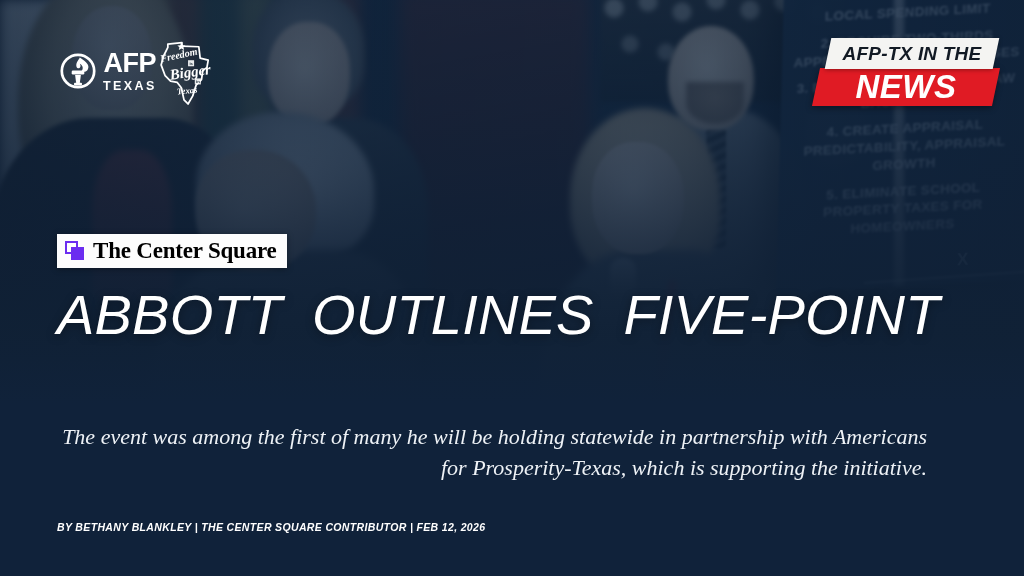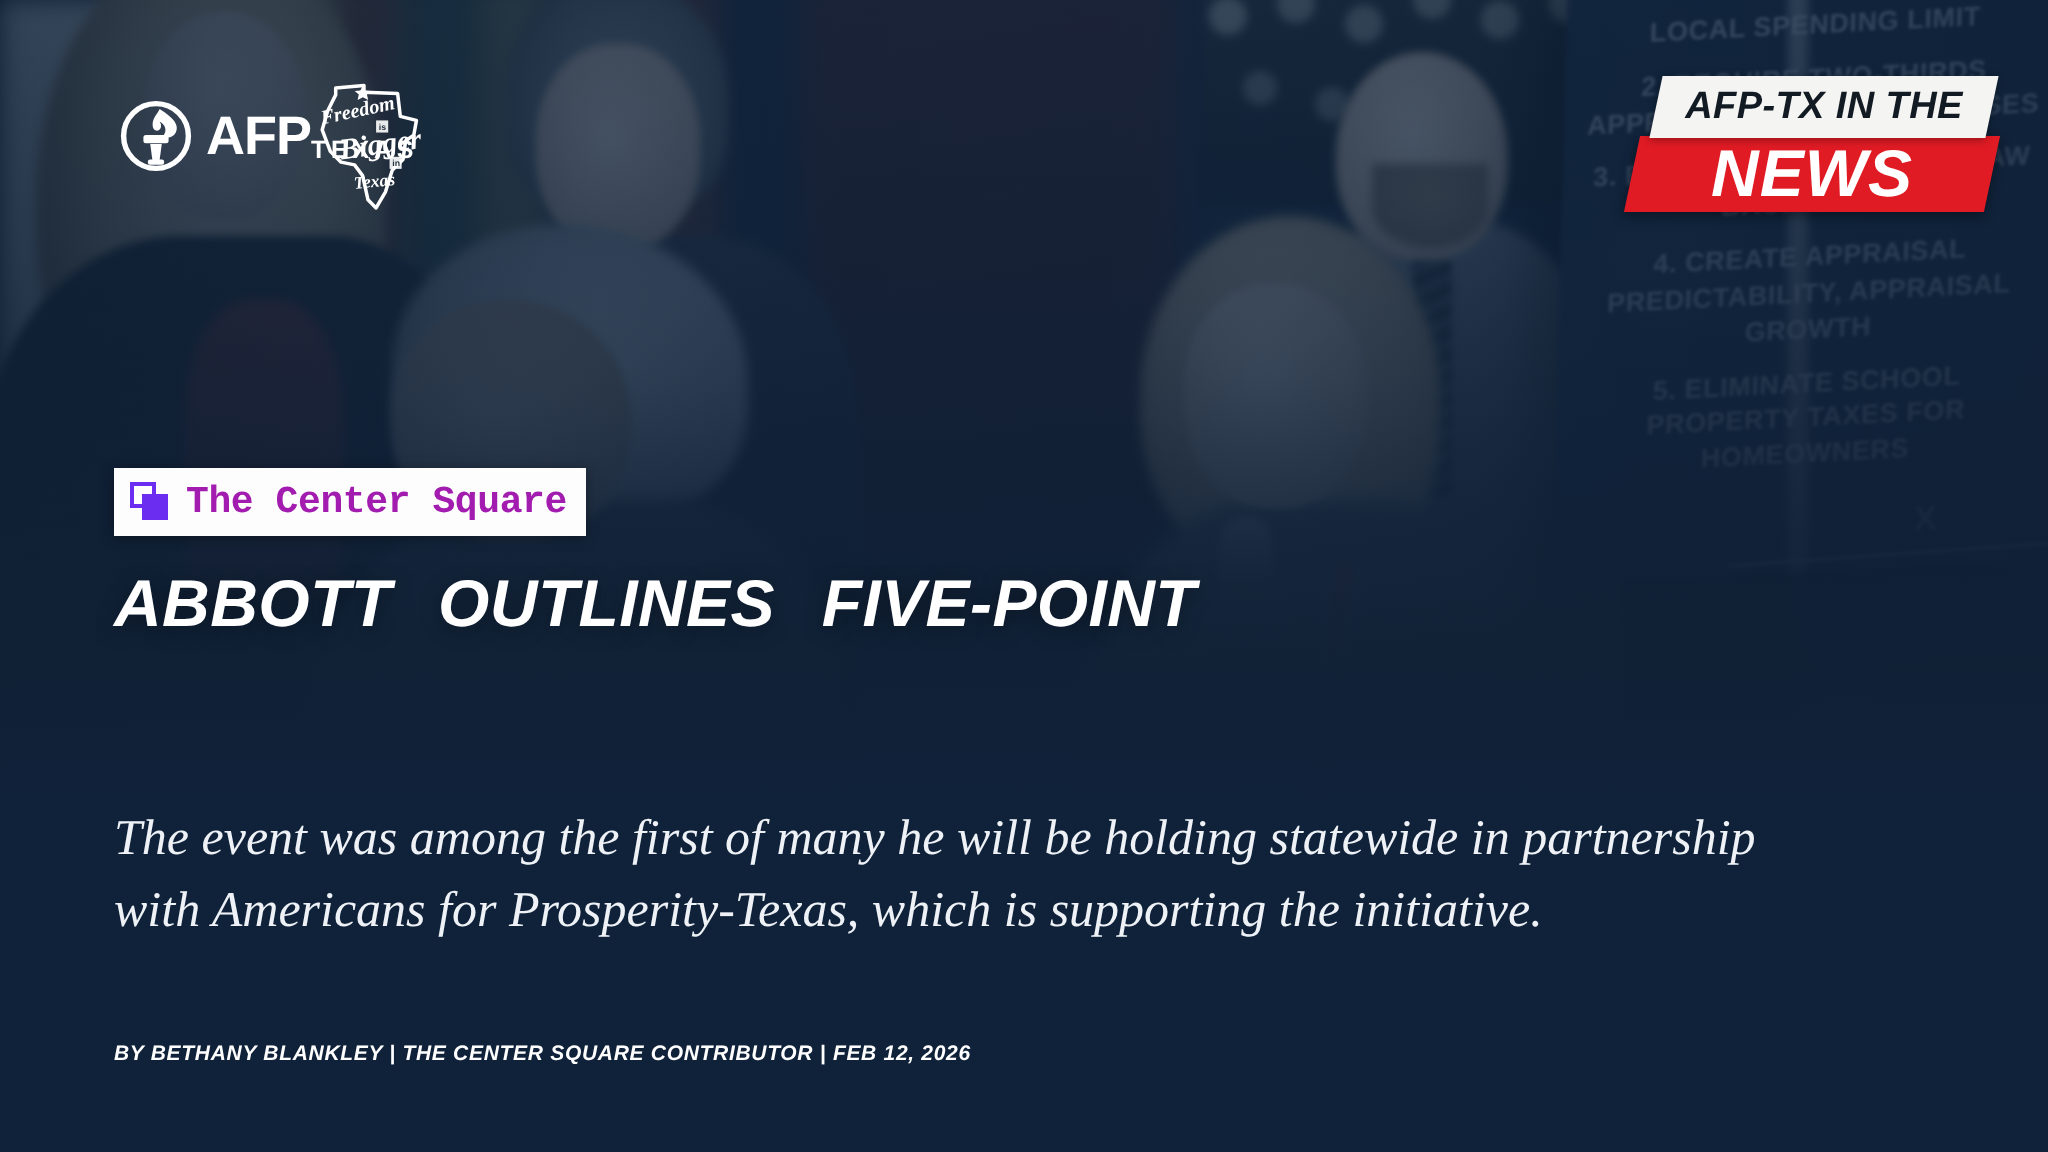--- a/index.html
+++ b/index.html
@@ -272,21 +272,21 @@
 
   
   .content { position:absolute; inset:0; }
 
   
   .afp-logo {
     position:absolute; left:60px; top:50px;
     display:flex; align-items:center; gap:7px;
   }
   .afp-mark { width:36px; height:36px; flex:0 0 36px; }
-  .afp-words { display:flex; align-items:flex-end; line-height:1; }
+  .afp-words { display:flex; flex-direction:column; align-items:center; line-height:1; }
   .afp-main {
     color:#fff; font-weight:900; font-size:27px; letter-spacing:-.5px;
     font-family:"Liberation Sans", sans-serif;
   }
   .afp-sub {
     color:#fff; font-weight:700; font-size:12.5px; letter-spacing:2.4px;
     margin-top:3px; font-family:"Liberation Sans", sans-serif;
   }
 
   
@@ -330,45 +330,45 @@
   .cs-mark { width:20px; height:20px; position:relative; flex:0 0 20px; }
   .cs-sq-back {
     position:absolute; left:0; top:0; width:13px; height:13px;
     border:2.4px solid #6b2df0; background:#fff;
   }
   .cs-sq-front {
     position:absolute; left:6px; top:6px; width:13px; height:13px;
     border:2.4px solid #6b2df0; background:#6b2df0;
   }
   .cs-text {
-    color:#a21caf; font-family:Liberation Mono, monospace;
-    font-weight:700; font-size:19px; letter-spacing:-.2px; white-space:nowrap;
+    color:#000000; font-family:Liberation Serif, serif;
+    font-weight:700; font-size:23px; letter-spacing:-.2px; white-space:nowrap;
   }
 
   
   .headline {
     position:absolute; left:57px; top:283px; width:900px;
     color:#ffffff;
     font-family:"Liberation Sans", sans-serif;
-    font-weight:700; font-style:italic;
-    font-size:33px; line-height:1.14;
+    font-weight:400; font-style:italic;
+    font-size:56px; line-height:1.14;
     letter-spacing:.2px;
     text-transform:uppercase;
     text-shadow:0 2px 10px rgba(0,0,0,.35);
   }
   .headline .hl-line { display:block; white-space:nowrap; }
   .headline .hl-line.l1 { word-spacing:14px; }
 
   
   .subhead {
-    position:absolute; left:57px; top:402px; width:870px;
+    position:absolute; left:57px; top:421px; width:870px;
     color:#eef2f6;
     font-family:"Liberation Serif", serif;
     font-style:italic; font-weight:400;
-    font-size:25px; line-height:1.42;
+    font-size:22px; line-height:1.42;text-align:right;
   }
 
   
   .byline {
     position:absolute; left:57px; top:521px;
     color:#ffffff;
     font-family:Liberation Sans, sans-serif;
     font-weight:700; font-style:italic;
     font-size:10.5px; letter-spacing:.35px;
     text-transform:uppercase;

